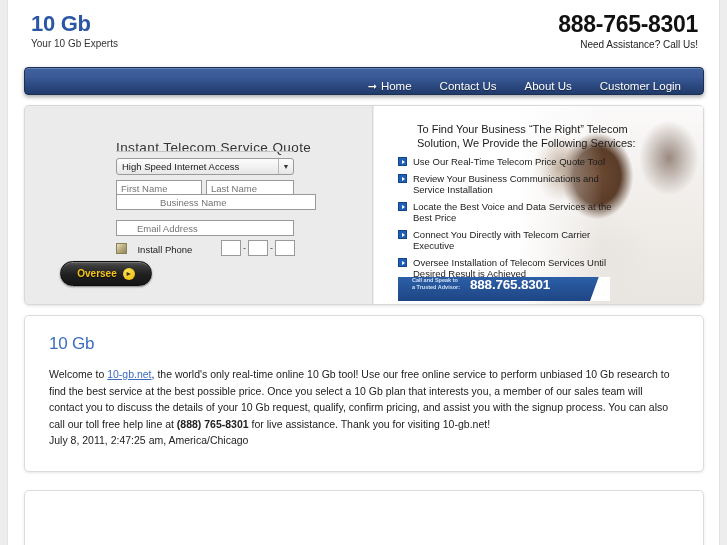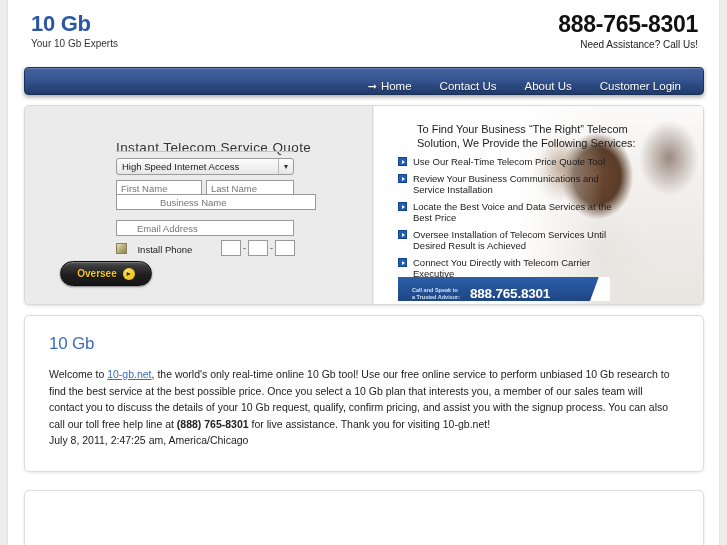--- a/index.html
+++ b/index.html
@@ -256,21 +256,21 @@
     border-bottom: 2.5px solid transparent;
     margin-left: 1px;
   }
   .bullet-text {
     font-size: 9.5px; color: #1b1b1b; line-height: 11px;
   }
   .advisor-bar {
     position: absolute; left: 24px; bottom: 3px;
     width: 212px; height: 24px;
     background: linear-gradient(to bottom, #2c5fa8 0%, #1e4584 100%);
-    display: flex; align-items: flex-end;
+    display: flex; align-items: flex-start;
     padding-left: 14px;
     overflow: hidden;
   }
   .advisor-bar::after {
     content: "";
     position: absolute; right: -12px; top: -4px;
     width: 28px; height: 34px;
     background: #ffffff;
     transform: skewX(-20deg);
   }
@@ -406,25 +406,25 @@
         <div class="bullet">
           <span class="bullet-icon"></span>
           <span class="bullet-text">Review Your Business Communications and Service Installation</span>
         </div>
         <div class="bullet">
           <span class="bullet-icon"></span>
           <span class="bullet-text">Locate the Best Voice and Data Services at the Best Price</span>
         </div>
         <div class="bullet">
           <span class="bullet-icon"></span>
-          <span class="bullet-text">Oversee Installation of Telecom Services Until Desired Result is Achieved</span>
+          <span class="bullet-text">Connect You Directly with Telecom Carrier Executive</span>
         </div>
         <div class="bullet">
           <span class="bullet-icon"></span>
-          <span class="bullet-text">Connect You Directly with Telecom Carrier Executive</span>
+          <span class="bullet-text">Oversee Installation of Telecom Services Until Desired Result is Achieved</span>
         </div>
       </div>
 
       <div class="advisor-bar">
         <div class="advisor-label">
           <div>Call and Speak to</div>
           <div>a Trusted Advisor:</div>
         </div>
         <div class="advisor-num">888.765.8301</div>
       </div>

